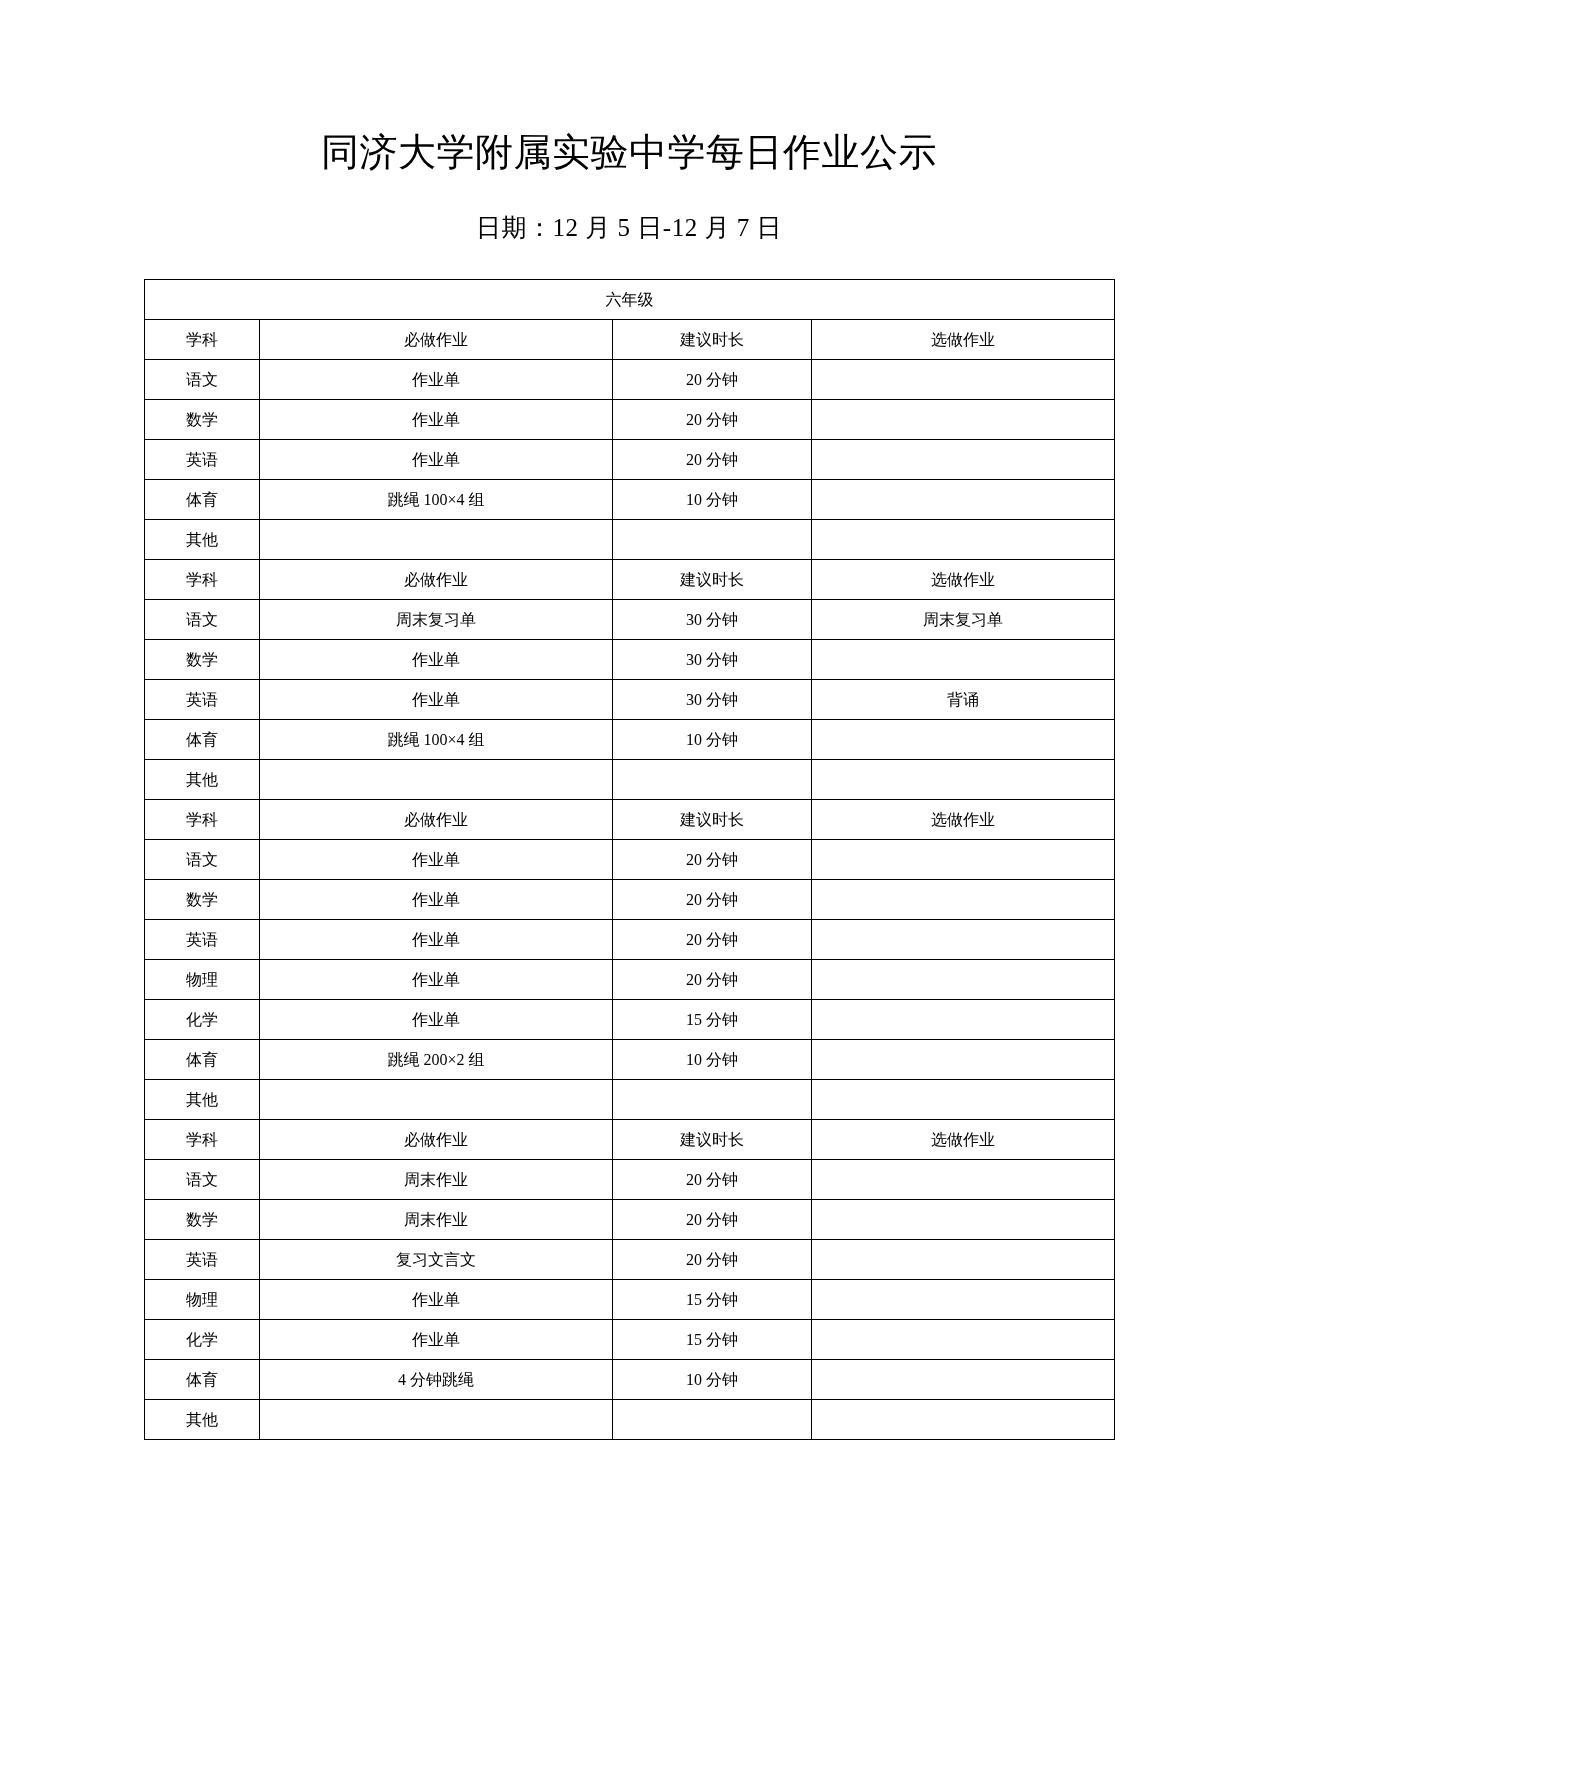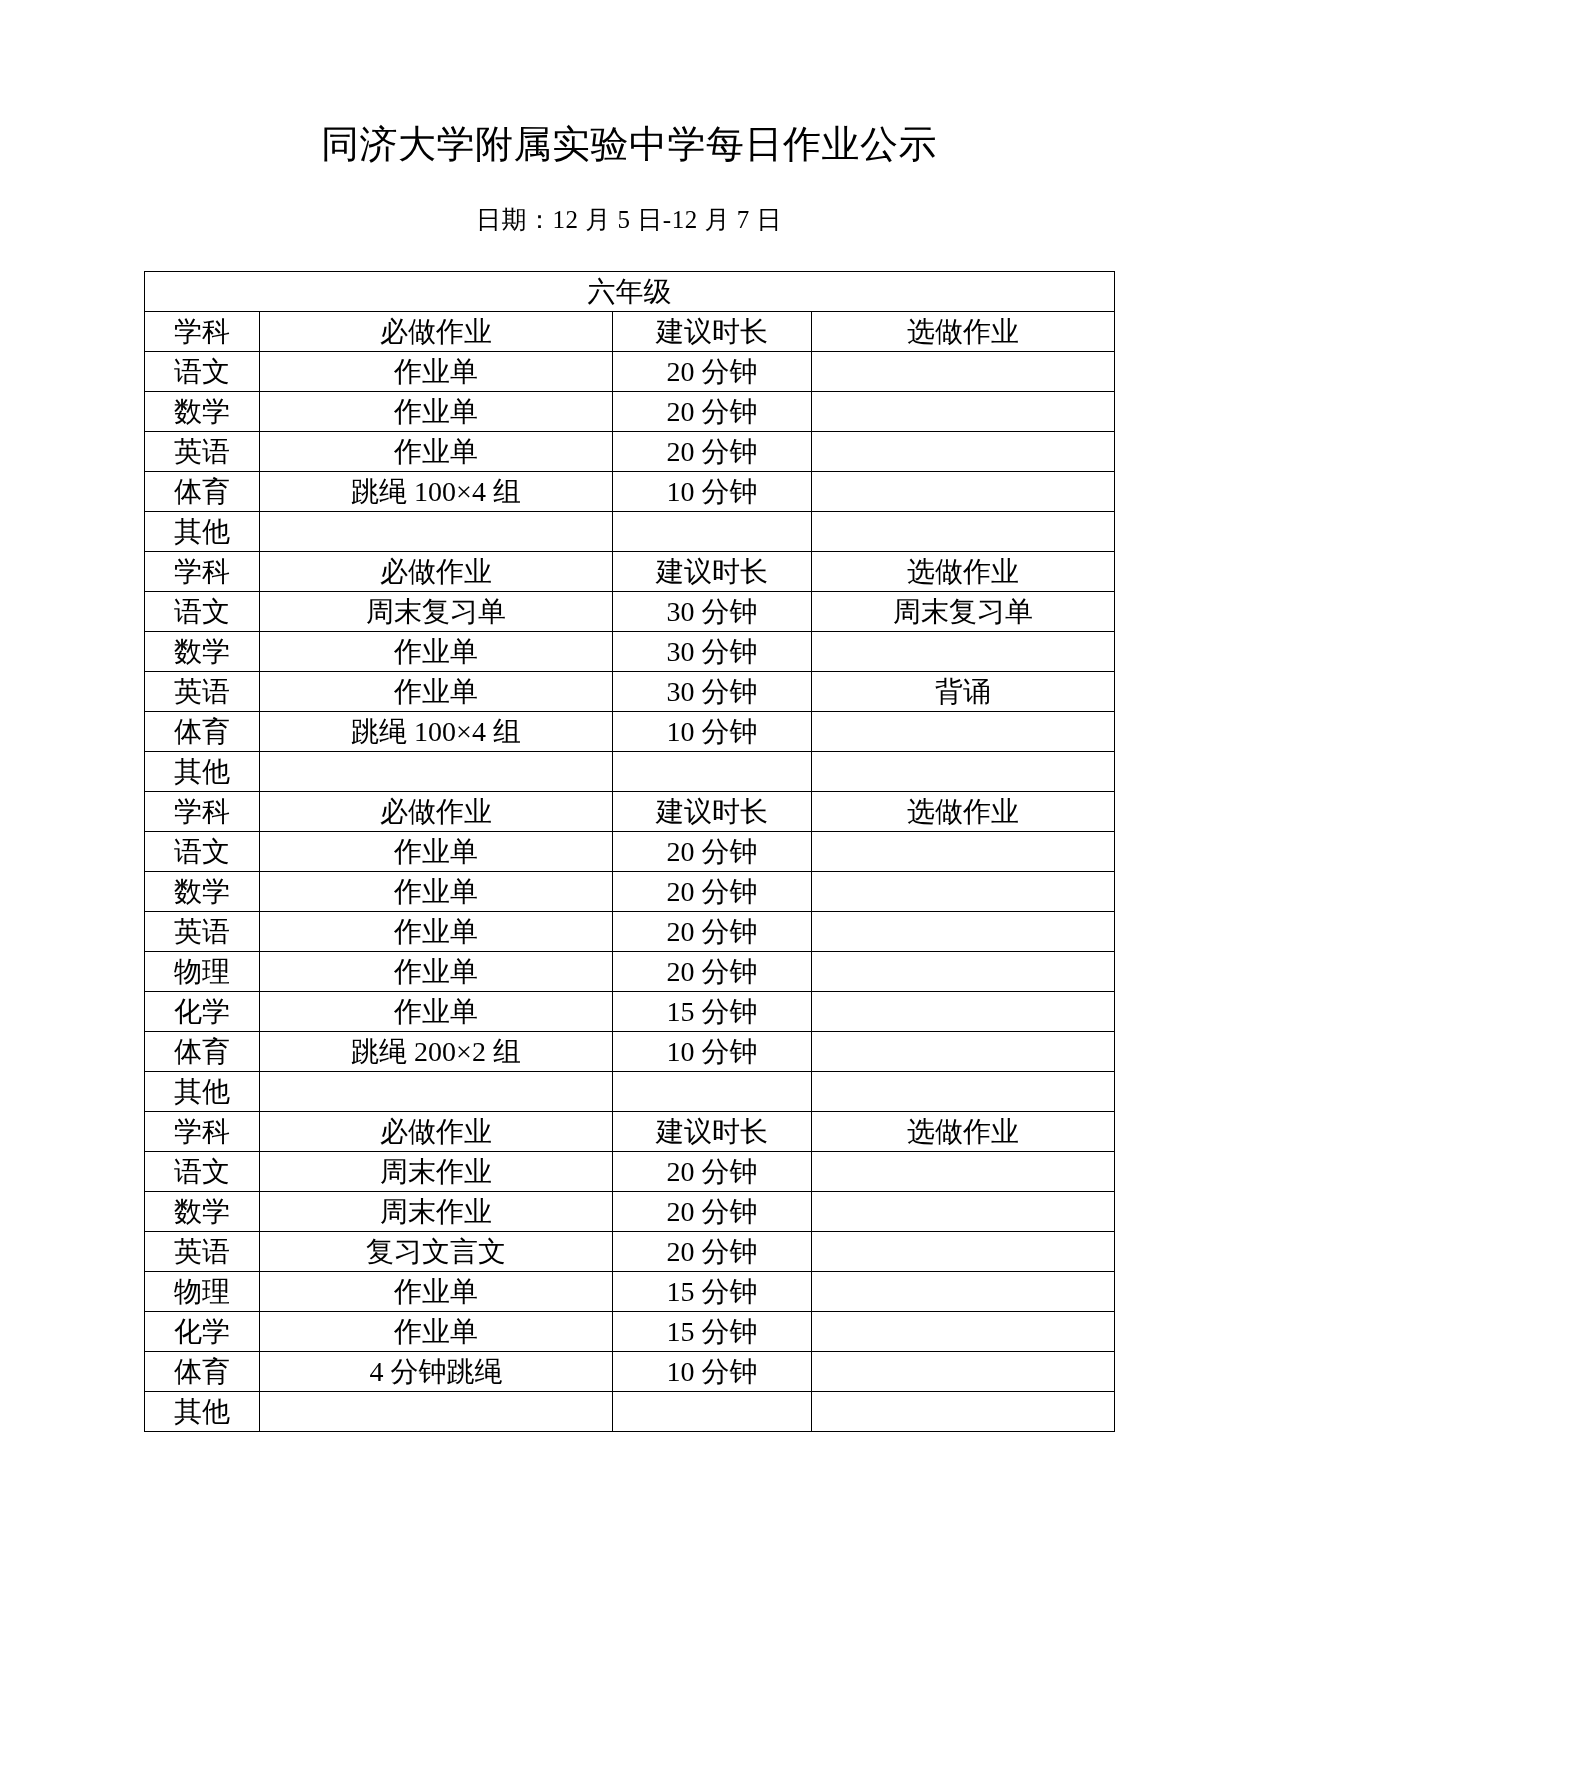--- a/index.html
+++ b/index.html
@@ -12,21 +12,21 @@
     height: 1781px;
     font-family: "Liberation Serif", "DejaVu Serif", serif;
     color: #000000;
     -webkit-font-smoothing: antialiased;
   }
   .page {
     position: relative;
     width: 1258px;
     height: 1781px;
     box-sizing: border-box;
-    padding: 0;
+    padding: 8px;
   }
   .doc-title {
     text-align: center;
     font-size: 38px;
     line-height: 1.1;
     font-weight: 400;
     letter-spacing: 0.5px;
     margin: 0;
     padding-top: 124px;
     font-family: "Liberation Serif", "DejaVu Serif", serif;
@@ -41,21 +41,21 @@
   }
   .table-wrap {
     margin: 0 auto;
     padding-top: 22px;
     width: 970px;
   }
   table.homework {
     border-collapse: collapse;
     width: 970px;
     table-layout: fixed;
-    font-size: 28px;
+    font-size: 16px;
   }
   table.homework td {
     border: 1px solid #000000;
     text-align: center;
     vertical-align: middle;
     height: 37px;
     padding: 1px 4px;
     line-height: 1.15;
     white-space: nowrap;
     overflow: hidden;

